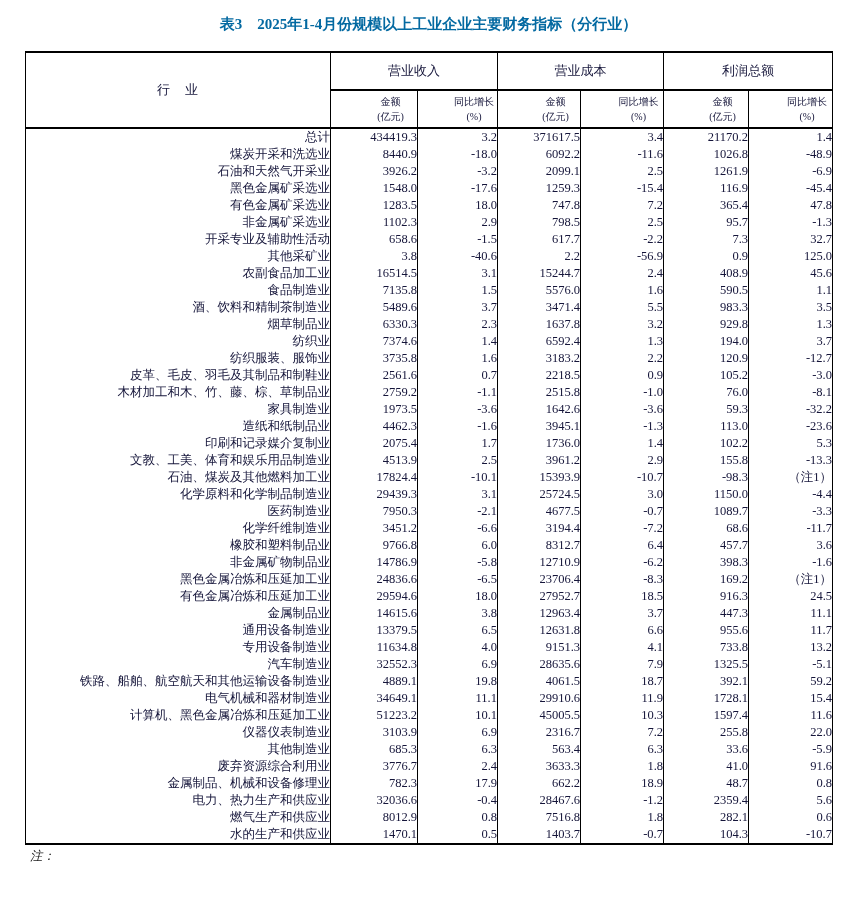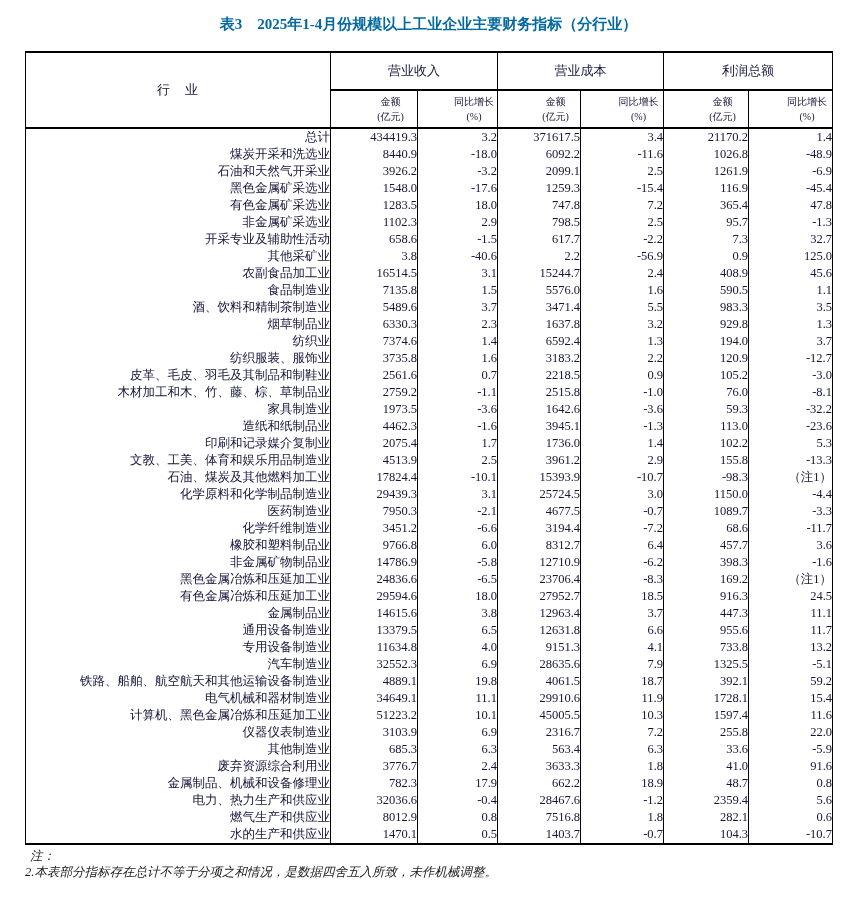--- a/index.html
+++ b/index.html
@@ -503,16 +503,15 @@
           <td class="num">1403.7</td>
           <td class="num">-0.7</td>
           <td class="num">104.3</td>
           <td class="num">-10.7</td>
         </tr>
       </tbody>
   </table>
 
   <div class="notes">
     <div class="note-label">注：</div>
-    <div>2.本表部分指标存在总计不等于分项之和情况，是数据四舍五入所致，未作机械调整。</div>
   </div>
 
 </div>
 
 </body></html>

